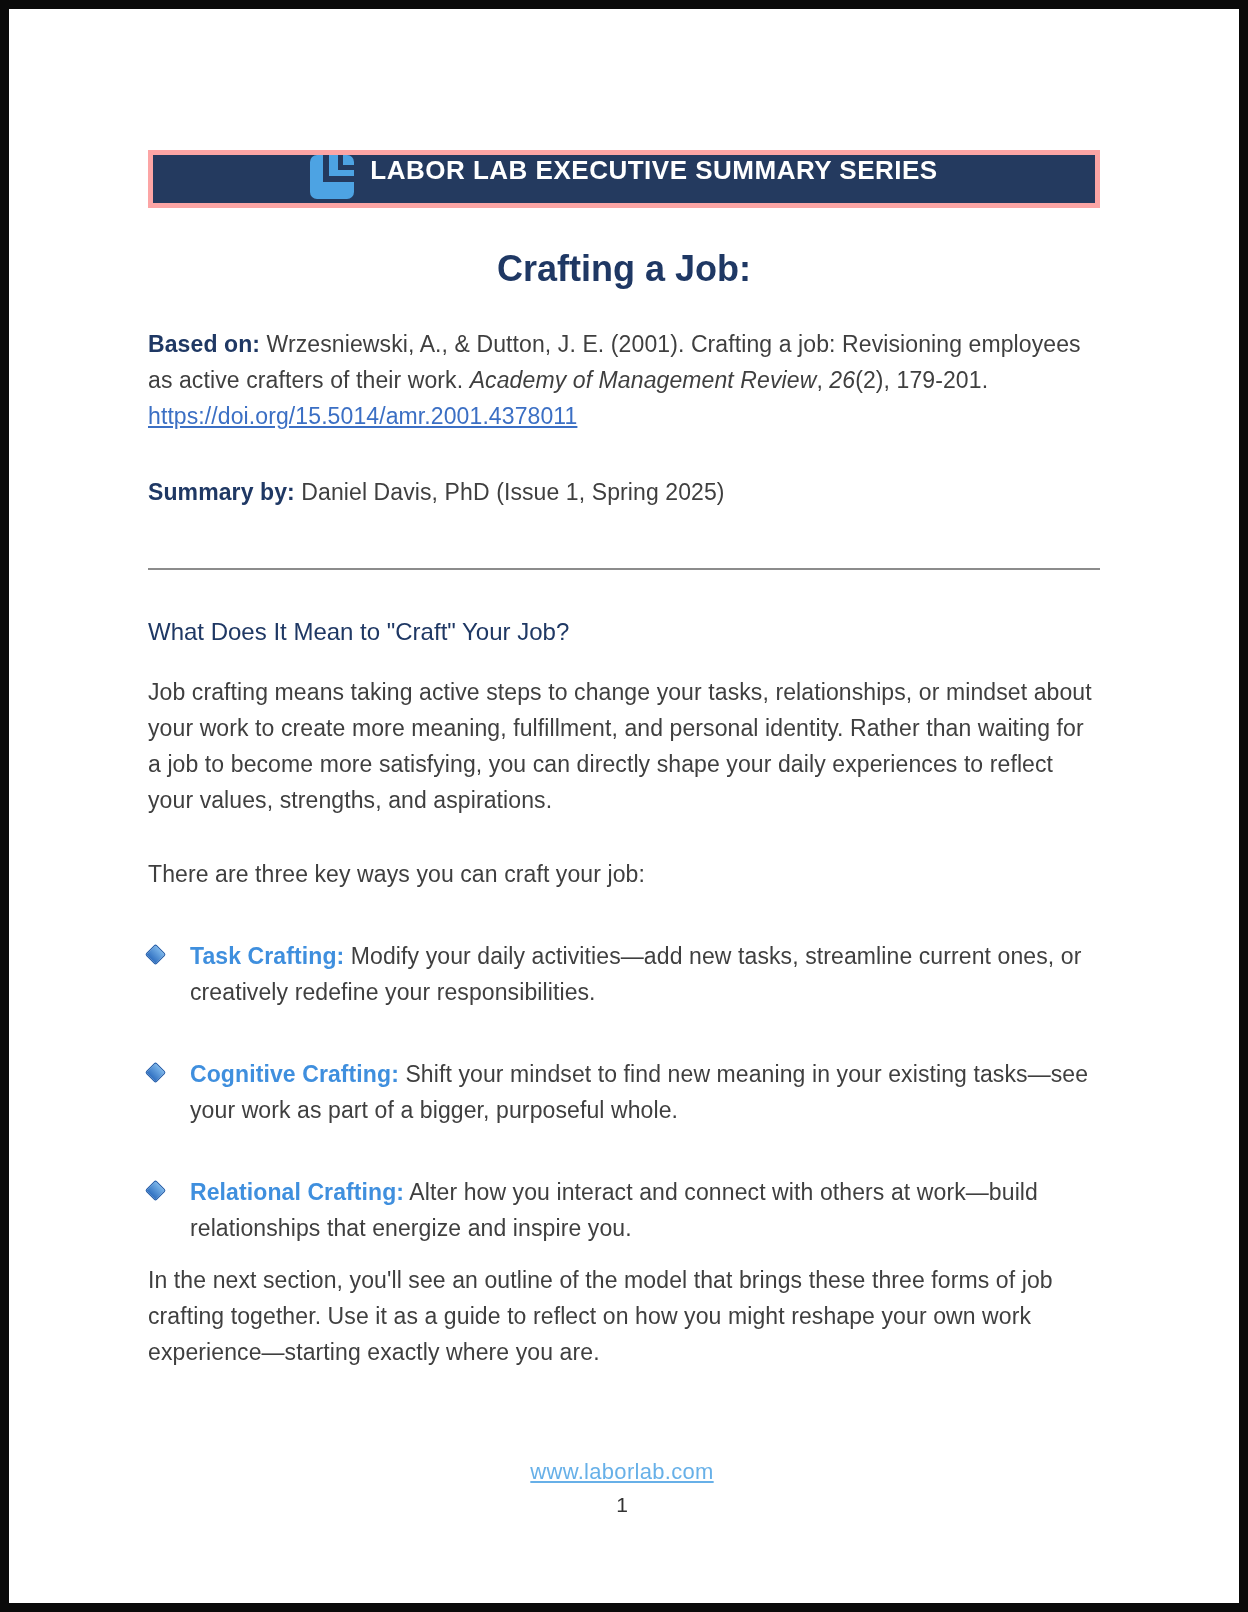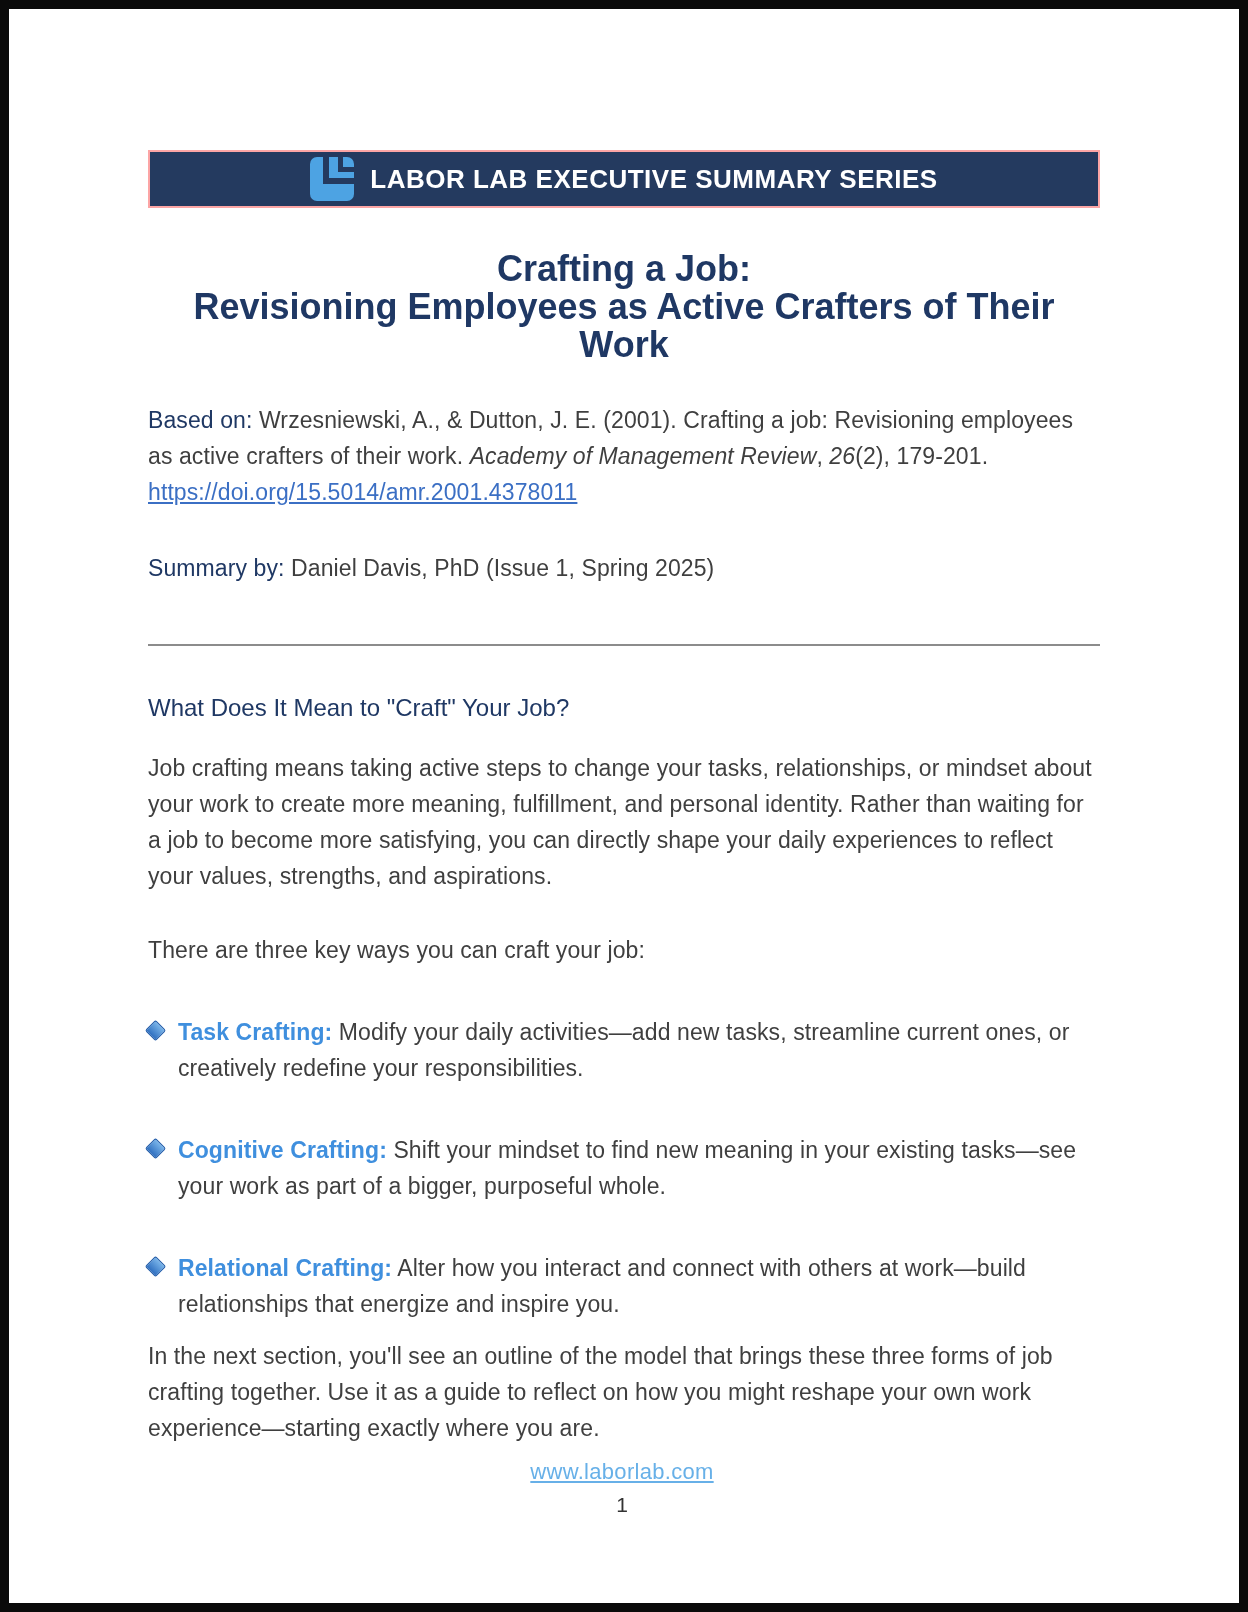--- a/index.html
+++ b/index.html
@@ -21,22 +21,22 @@
     position:relative;
     overflow:hidden;
   }
   .content{
     padding:141px 139px 0 139px;
   }
   
   .banner{
     width:952px;height:58px;
     background:var(--banner-navy);
-    border:2px solid #fca5a5;
-    display:flex;align-items:center;justify-content:center;
+    border:5px solid #fca5a5;
+    display:flex;justify-content:center;
     gap:16px;
   }
   .banner-title{
     color:#ffffff;
     font-size:26px;
     font-weight:800;
     letter-spacing:0.5px;
     white-space:nowrap;
   }
   .logo{width:44px;height:44px;flex:0 0 auto;display:block;}
@@ -49,21 +49,21 @@
     font-weight:800;
     line-height:38px;
   }
   
   .para{
     color:var(--body-text);
     font-size:23px;
     line-height:36px;
     letter-spacing:0.1px;
   }
-  .lead-in{color:var(--navy);font-weight:400;}
+  .lead-in{color:var(--navy);font-weight:700;}
   .citation{margin-top:38px;}
   .summary-line{margin-top:40px;}
   .doi-link{color:var(--link-blue);text-decoration:underline;}
   .divider{
     margin-top:58px;
     border:none;
     border-top:2px solid #8c8c8c;
     width:952px;
   }
   .section-heading{
@@ -73,21 +73,21 @@
     font-weight:400;
   }
   .para-main{margin-top:28px;}
   .para-intro{margin-top:38px;}
   .closing{margin-top:16px;}
   
   .bullet-row{
     margin-top:46px;
     display:flex;
     align-items:flex-start;
-    gap:15px;
+    gap:27px;
   }
   .diamond{
     flex:0 0 auto;
     width:15px;height:15px;
     margin-top:9px;
     background:linear-gradient(180deg,#7ab5ea 0%,#2f6fc0 100%);
     border:1px solid #1f5aa8;
     transform:rotate(45deg);
     border-radius:2px;
   }
@@ -124,21 +124,20 @@
         <rect x="13" y="0" width="6" height="27" fill="#243a5f"></rect>
         <rect x="13" y="21" width="31" height="6" fill="#243a5f"></rect>
         <rect x="28" y="0" width="5" height="15" fill="#243a5f"></rect>
         <rect x="28" y="10" width="16" height="5" fill="#243a5f"></rect>
       </svg>
       <div class="banner-title">LABOR LAB EXECUTIVE SUMMARY SERIES</div>
     </div>
 
     <div class="doc-title">
       <div>Crafting a Job:</div>
-      <div>Revisioning Employees as Active Crafters of Their Work</div>
     </div>
 
     <p class="para citation">
       <span class="lead-in">Based on:</span><span> Wrzesniewski, A., &amp; Dutton, J. E. (2001). Crafting a job: Revisioning employees as active crafters of their work. </span><i>Academy of Management Review</i><span>, </span><i>26</i><span>(2), 179-201. </span><a href="#" class="doi-link">https://doi.org/15.5014/amr.2001.4378011</a>
     </p>
 
     <p class="para summary-line">
       <span class="lead-in">Summary by:</span><span> Daniel Davis, PhD (Issue 1, Spring 2025)</span>
     </p>
 

